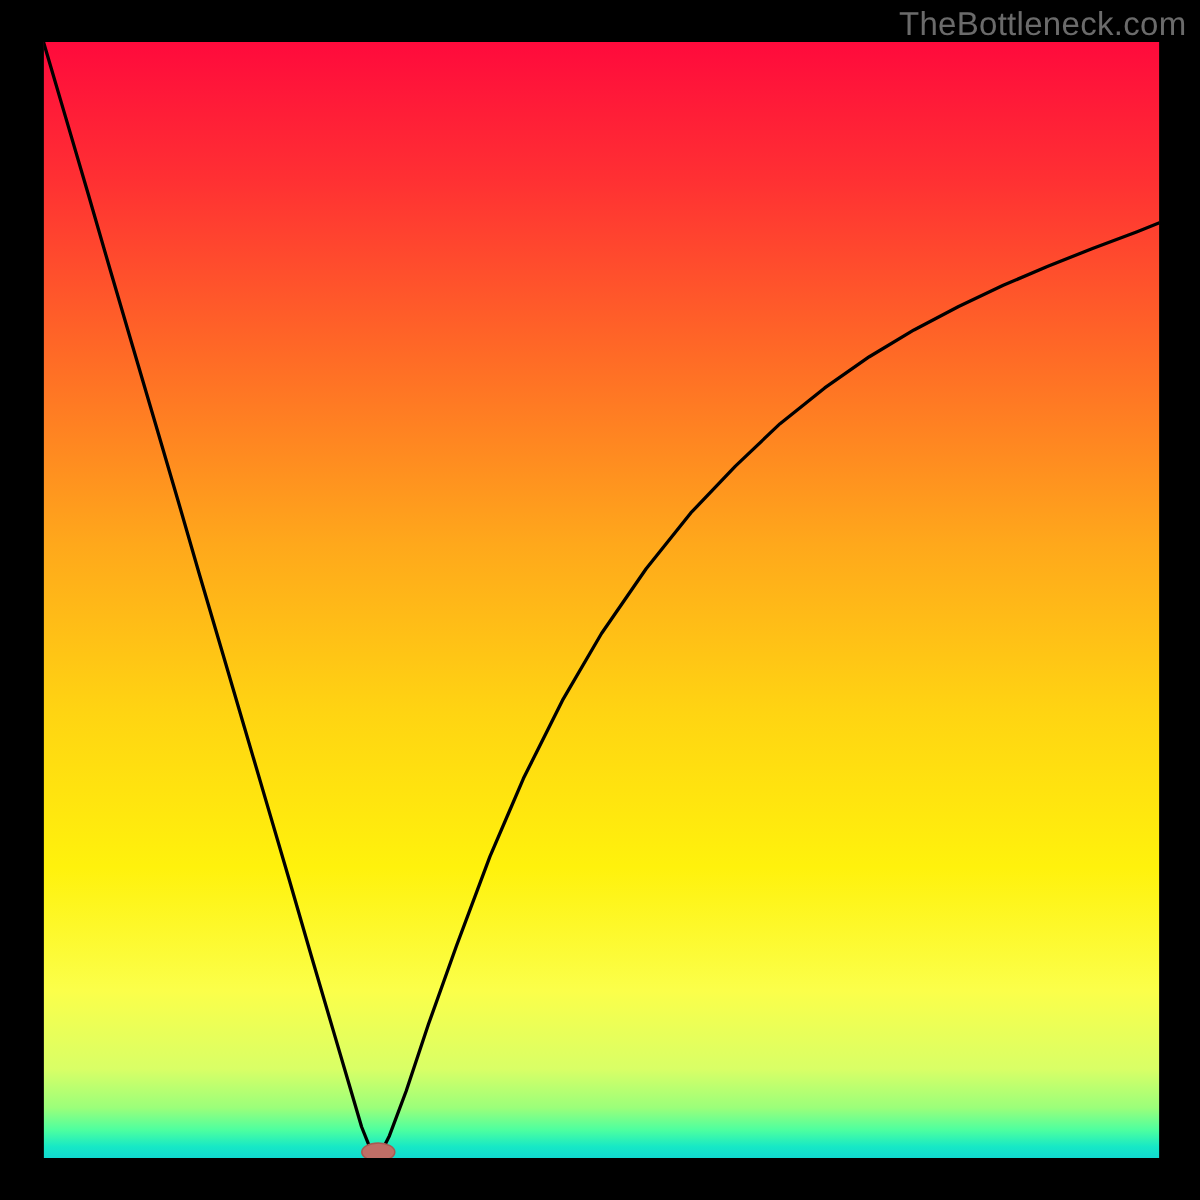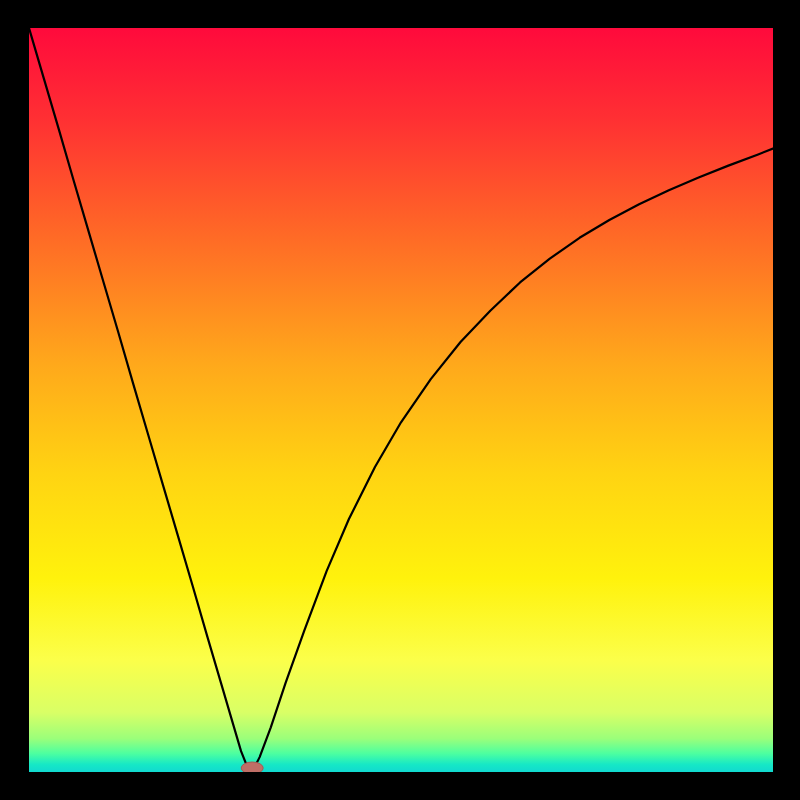--- a/index.html
+++ b/index.html
@@ -35,20 +35,21 @@
     letter-spacing: 0.2px;
     z-index: 5;
   }
   svg { display: block; }
 </style>
 </head>
 <body>
 
 <div class="frame">
 
+  <div class="watermark">TheBottleneck.com</div>
 
   <div class="plot-area">
     <svg id="chart-svg" width="744" height="744" viewBox="0 0 744 744" preserveAspectRatio="none">
       <defs>
         <linearGradient id="bg-grad" x1="0" y1="0" x2="0" y2="1">
             <stop offset="0%" stop-color="#ff0a3c"></stop>
             <stop offset="12%" stop-color="#ff2f33"></stop>
             <stop offset="28.000000000000004%" stop-color="#ff6a26"></stop>
             <stop offset="45%" stop-color="#ffa81b"></stop>
             <stop offset="60%" stop-color="#ffd412"></stop>

